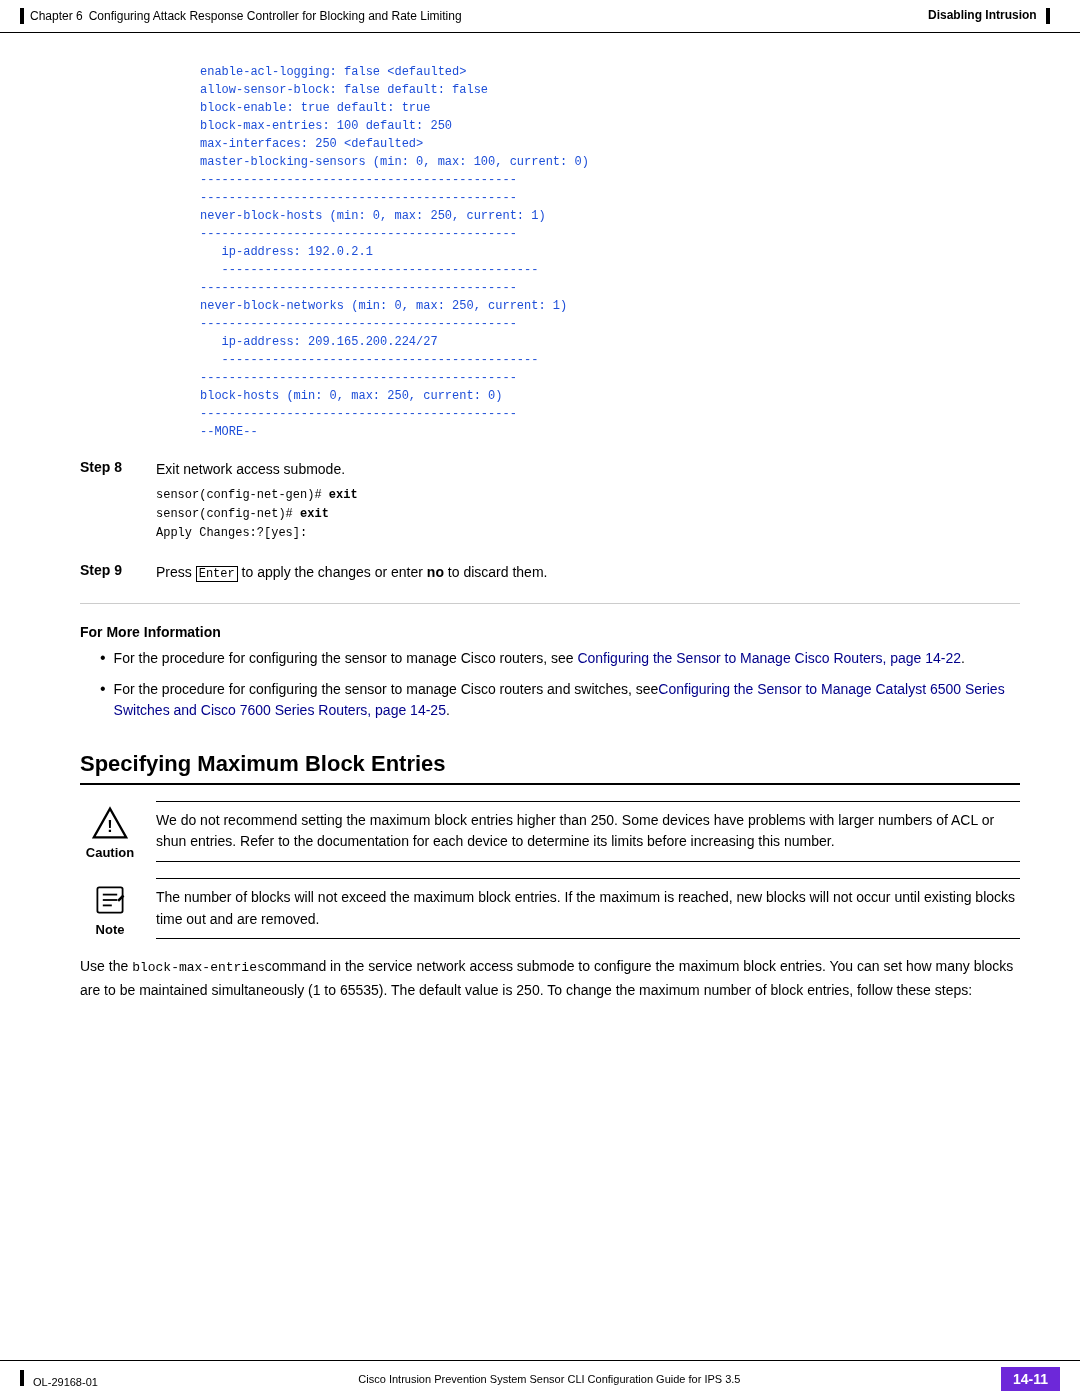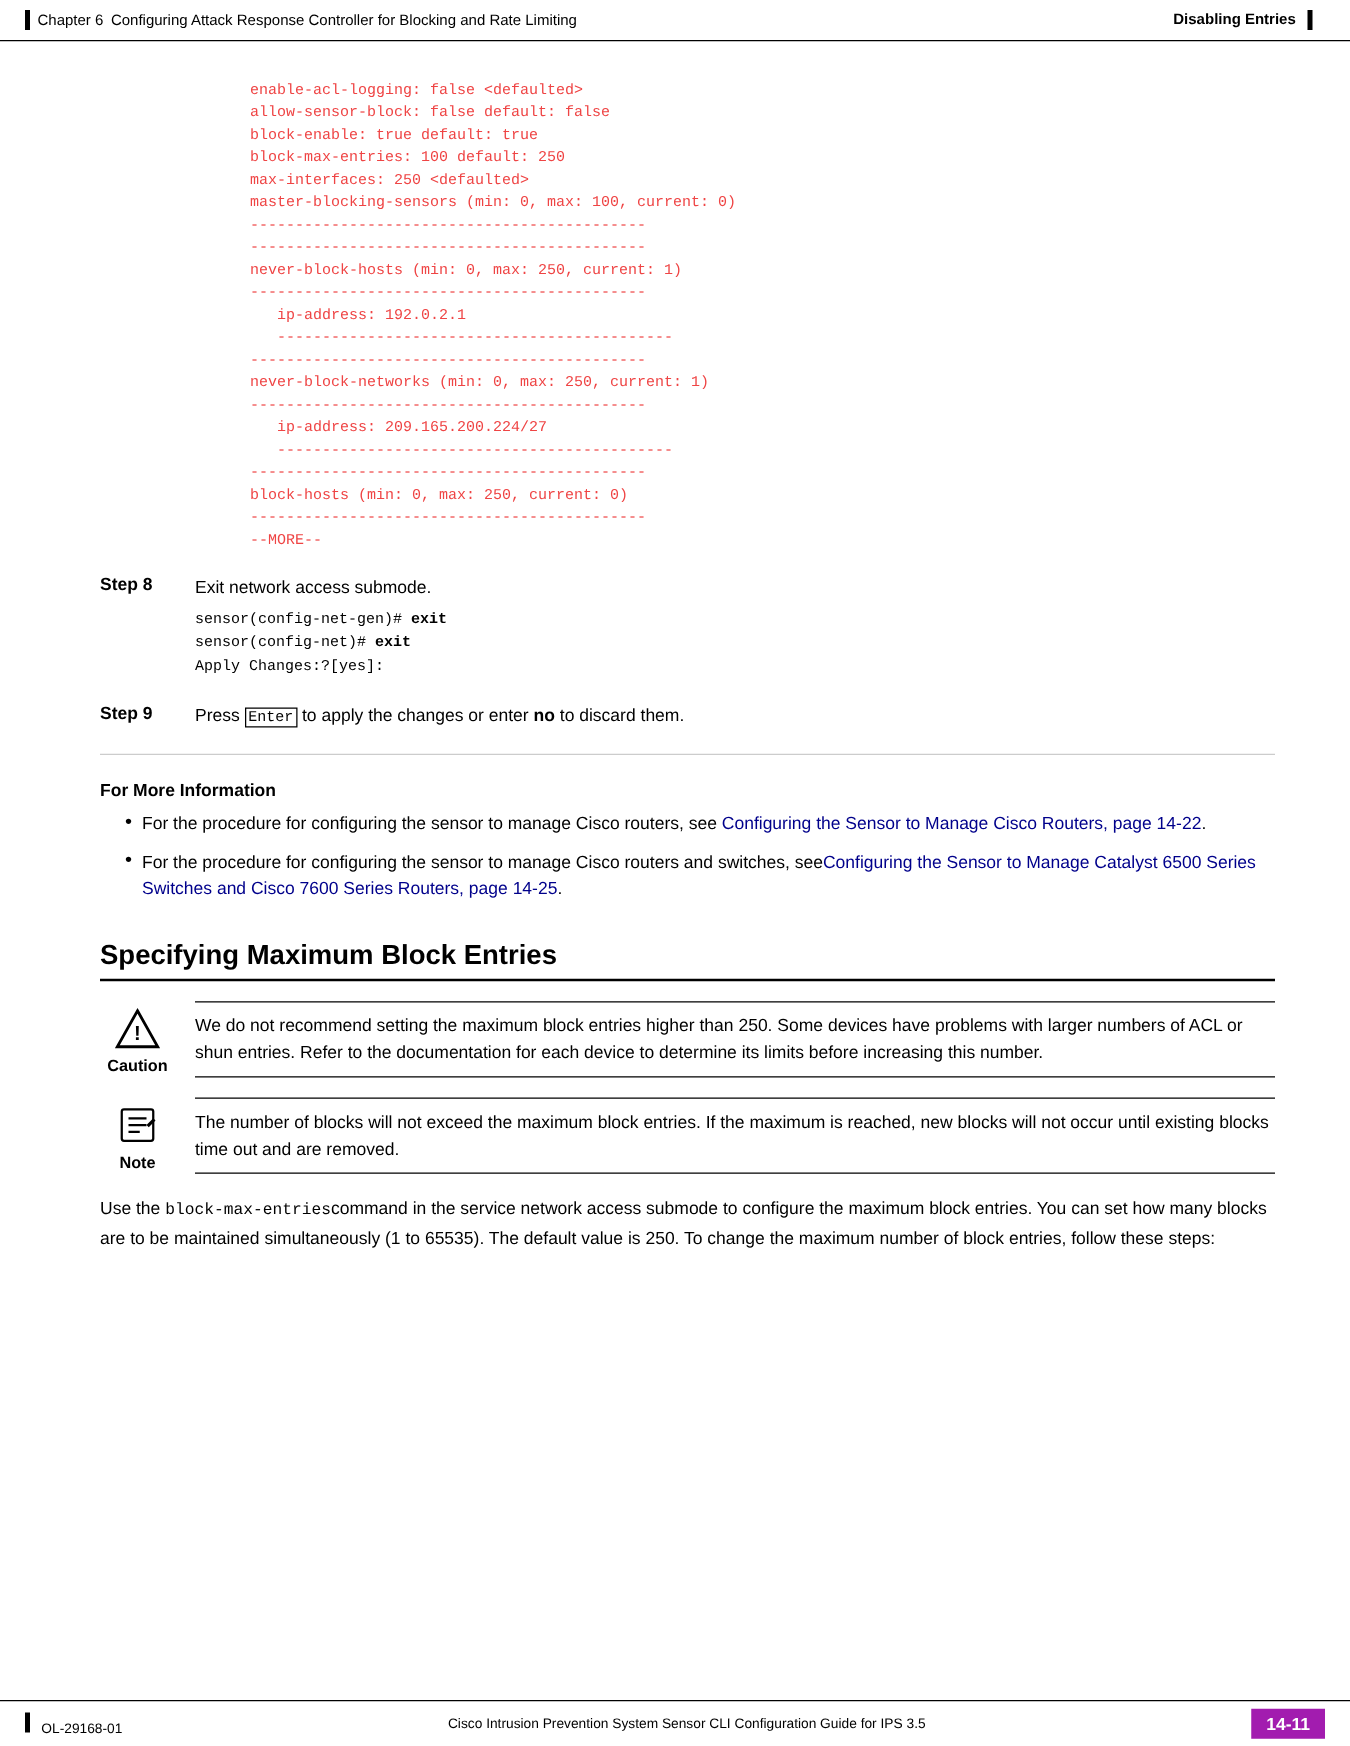--- a/index.html
+++ b/index.html
@@ -43,21 +43,21 @@
       padding: 20px 60px 80px 80px;
     }
 
     
     .code-block {
       font-family: 'Courier New', Courier, monospace;
       font-size: 12px;
       line-height: 1.5;
       margin: 10px 0 10px 120px;
       white-space: pre;
-      color: #ef4444;
+      color: #1d4ed8;
     }
 
     
     .step-container {
       display: flex;
       margin: 18px 0;
       gap: 16px;
     }
     .step-label {
       font-weight: bold;
@@ -184,21 +184,21 @@
       align-items: center;
       padding: 6px 20px;
       font-size: 11px;
     }
     .footer-center {
       text-align: center;
       font-size: 11px;
       flex: 1;
     }
     .page-number-box {
-      background: #a21caf;
+      background: #6d28d9;
       color: #fff;
       font-weight: bold;
       font-size: 14px;
       padding: 4px 12px;
     }
     .footer-left-bar {
       width: 4px;
       height: 16px;
       background: #000;
       display: inline-block;
@@ -208,21 +208,21 @@
 </head>
 <body>
 
 <div class="page-header">
   <div class="page-header-left">
     <span class="header-bar-left"></span>
     <span>Chapter 6</span>
     <span>Configuring Attack Response Controller for Blocking and Rate Limiting</span>
   </div>
   <div class="page-header-right">
-    <span>Disabling Entries</span>
+    <span>Disabling Intrusion</span>
     <span style="display:inline-block;width:4px;height:16px;background:#000;margin-left:6px;vertical-align:middle;"></span>
   </div>
 </div>
 
 <div class="content">
 
   <div class="code-block">enable-acl-logging: false &lt;defaulted&gt;
 allow-sensor-block: false default: false
 block-enable: true default: true
 block-max-entries: 100 default: 250

